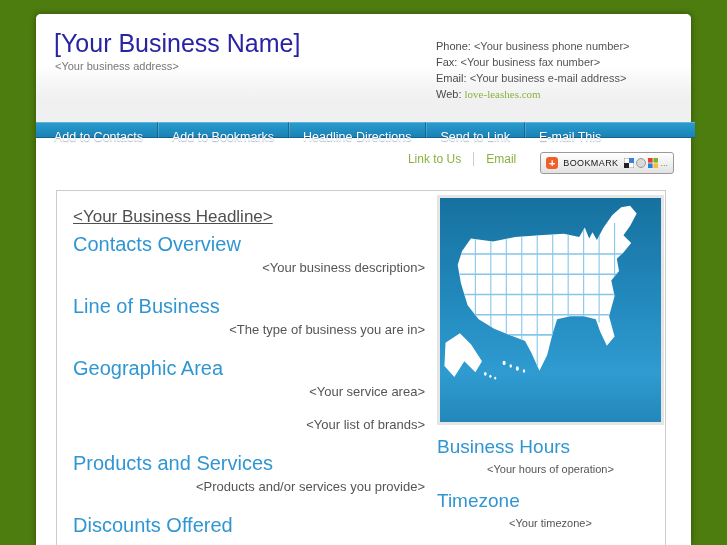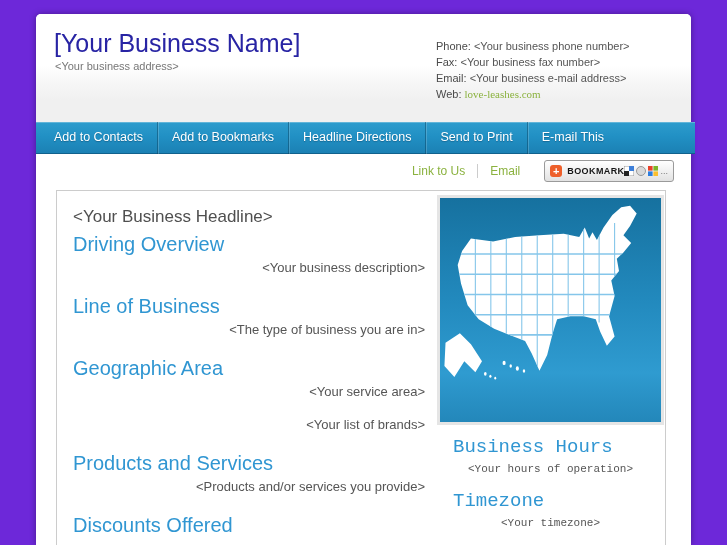--- a/index.html
+++ b/index.html
@@ -1,70 +1,70 @@
 <!DOCTYPE html>
 <html><head>
 <meta charset="utf-8">
 <style>
   html,body{margin:0;padding:0;}
   body{font-family:"Liberation Sans", sans-serif; background:#3a4247;}
-  #screen{position:relative;width:727px;height:545px;background:#6d28d9;overflow:hidden;}
+  #screen{position:relative;width:727px;height:545px;background:#4d7c0f;overflow:hidden;}
 
   
   .card{position:absolute;left:36px;top:14px;width:655px;height:531px;background:#fff;
         border-radius:5px 5px 0 0;box-shadow:0 0 6px rgba(0,0,0,.35);}
 
   
   .hdr{position:relative;height:108px;border-radius:5px 5px 0 0;
        background:linear-gradient(180deg,#ffffff 48%,#f7f7f7 62%,#f0f0f0 80%);}
   .biz-name{position:absolute;left:18px;top:14px;margin:0;font-size:25px;line-height:30px;
             font-weight:400;color:#2824a4;}
   .biz-addr{position:absolute;left:19px;top:46px;font-size:11px;color:#777;}
   .contact{position:absolute;left:400px;top:24px;font-size:11px;line-height:16px;color:#4a4a4a;}
   .contact .row{white-space:nowrap;}
   .contact .lbl{color:#4a4a4a;}
   .contact .val{color:#555;}
   .contact a.val{color:#8bb23f;text-decoration:none;font-family:Liberation Serif, serif;}
 
   
-  .nav{position:absolute;left:0;top:108px;width:655px;height:32px;
+  .nav{position:absolute;left:0;top:108px;width:655px;height:16px;
        background:linear-gradient(180deg,#2d9ccd 0%,#2190c4 45%,#1b80b3 100%);
        box-shadow:inset 0 1px 0 rgba(255,255,255,.25), inset 0 -1px 0 rgba(0,40,70,.35);
        display:flex;align-items:stretch;padding-left:4px;}
   .nav-item{color:#fff;font-size:12.5px;line-height:30px;padding:0 14px;cursor:pointer;
             text-shadow:0 1px 1px rgba(0,40,70,.35);white-space:nowrap;}
   .nav-item + .nav-item{border-left:1px solid rgba(8,62,92,.45);
             box-shadow:inset 1px 0 0 rgba(255,255,255,.18);}
 
   
   .toolbar{position:absolute;left:0;top:138px;width:655px;height:38px;
-           display:flex;align-items:center;justify-content:flex-end;padding-right:5px;}
+           display:flex;justify-content:flex-end;padding-right:5px;}
   .tb-link{color:#8bb23f;font-size:12px;text-decoration:none;cursor:pointer;}
   .tb-sep{width:1px;height:14px;background:#ccc;margin:0 12px;}
   .bookmark{display:flex;align-items:center;height:20px;margin-left:24px;margin-right:17px;
             border:1px solid #9a9a9a;border-radius:3px;background:linear-gradient(180deg,#ffffff,#e2e2e2);
             padding:0 5px;cursor:pointer;}
   .bm-plus{display:inline-block;width:12px;height:12px;border-radius:3px;background:#ee5f2a;
            color:#fff;font-size:11px;line-height:12px;font-weight:bold;text-align:center;margin-right:5px;}
-  .bm-label{font-size:9px;font-weight:bold;color:#161616;letter-spacing:.4px;}
+  .bm-label{font-size:9px;font-weight:normal;color:#161616;letter-spacing:.4px;margin-right:6px;}
   .bm-icons{display:flex;align-items:center;gap:2px;}
   .bm-more{font-size:9px;color:#777;margin-left:2px;}
 
   
   .main{position:absolute;left:20px;top:176px;width:608px;height:355px;
         border:1px solid #ccc;border-bottom:none;background:#fff;}
   .leftcol{position:absolute;left:16px;top:15px;width:352px;}
-  .headline{margin:0 0 4px;font-size:17px;line-height:22px;font-weight:400;color:#4f4f4f;}
+  .headline{margin:0 0 4px;font-size:17px;line-height:22px;font-weight:400;color:#4f4f4f;text-decoration:underline;}
   .section{margin:0 0 19px;}
   .section h2{margin:0;font-size:20px;line-height:24px;font-weight:400;color:#3096d2;}
   .section p{margin:5px 0 0;font-size:13px;line-height:14px;color:#555;text-align:right;}
 
   .rightcol{position:absolute;left:380px;top:4px;width:227px;}
   .mapbox{width:221px;height:224px;border:3px solid #e5e5e5;font-size:0;}
-  .r-section{margin:0 16px 14px;font-family:Liberation Mono, monospace;}
+  .r-section{margin:0 0 14px;}
   .r-section h2{margin:0;font-size:19px;line-height:22px;font-weight:400;color:#3096d2;}
   .r-section p{margin:4px 0 0;font-size:11px;line-height:14px;color:#555;text-align:center;}
   .rightcol .r-gap{height:11px;}
 </style>
 </head>
 <body>
 
 <div id="screen">
   <div class="card">
 
@@ -88,21 +88,21 @@
           <span class="lbl">Web:</span>
           <a class="val">love-leashes.com</a>
         </div>
       </div>
     </div>
 
     <div class="nav">
       <div class="nav-item">Add to Contacts</div>
       <div class="nav-item">Add to Bookmarks</div>
       <div class="nav-item">Headline Directions</div>
-      <div class="nav-item">Send to Print</div>
+      <div class="nav-item">Send to Link</div>
       <div class="nav-item">E-mail This</div>
     </div>
 
     <div class="toolbar">
       <a class="tb-link">Link to Us</a>
       <span class="tb-sep"></span>
       <a class="tb-link">Email</a>
       <div class="bookmark">
         <span class="bm-plus">+</span>
         <span class="bm-label">BOOKMARK</span>
@@ -125,21 +125,21 @@
         <span class="bm-more">...</span>
       </div>
     </div>
 
     <div class="main">
 
       <div class="leftcol">
         <h3 class="headline">&lt;Your Business Headline&gt;</h3>
 
         <div class="section">
-          <h2>Driving Overview</h2>
+          <h2>Contacts Overview</h2>
           <p>&lt;Your business description&gt;</p>
         </div>
         <div class="section">
           <h2>Line of Business</h2>
           <p>&lt;The type of business you are in&gt;</p>
         </div>
         <div class="section">
           <h2>Geographic Area</h2>
           <p>&lt;Your service area&gt;</p>
         </div>

